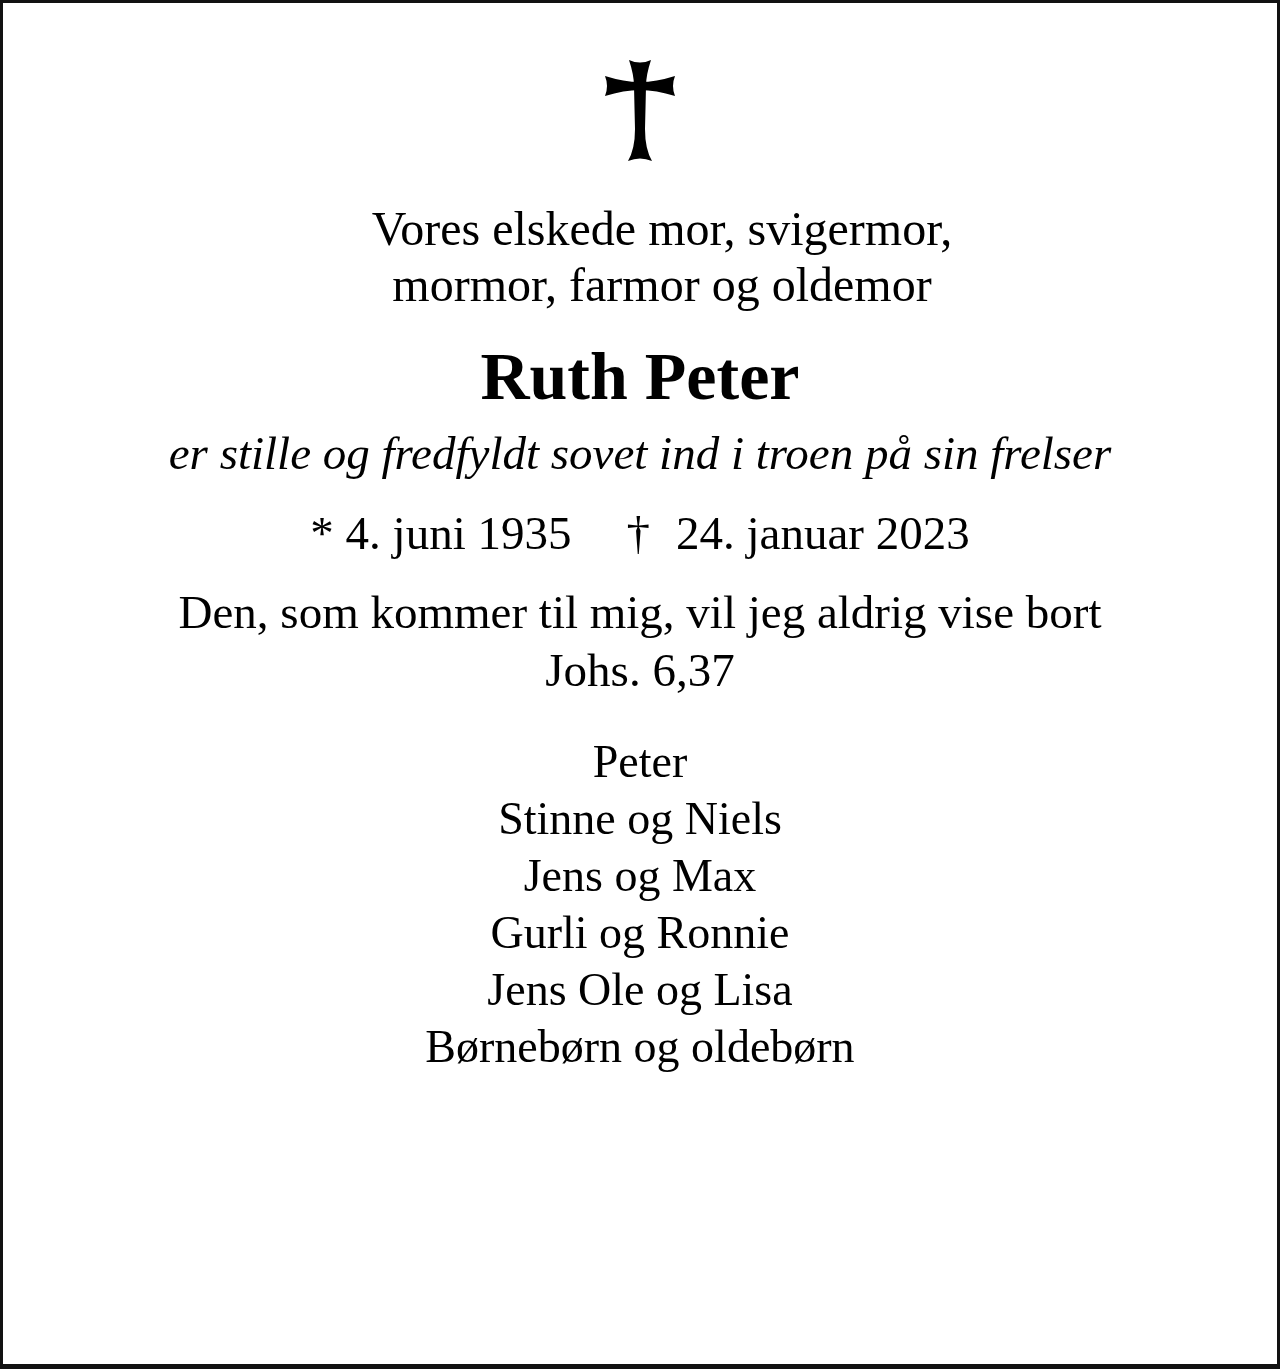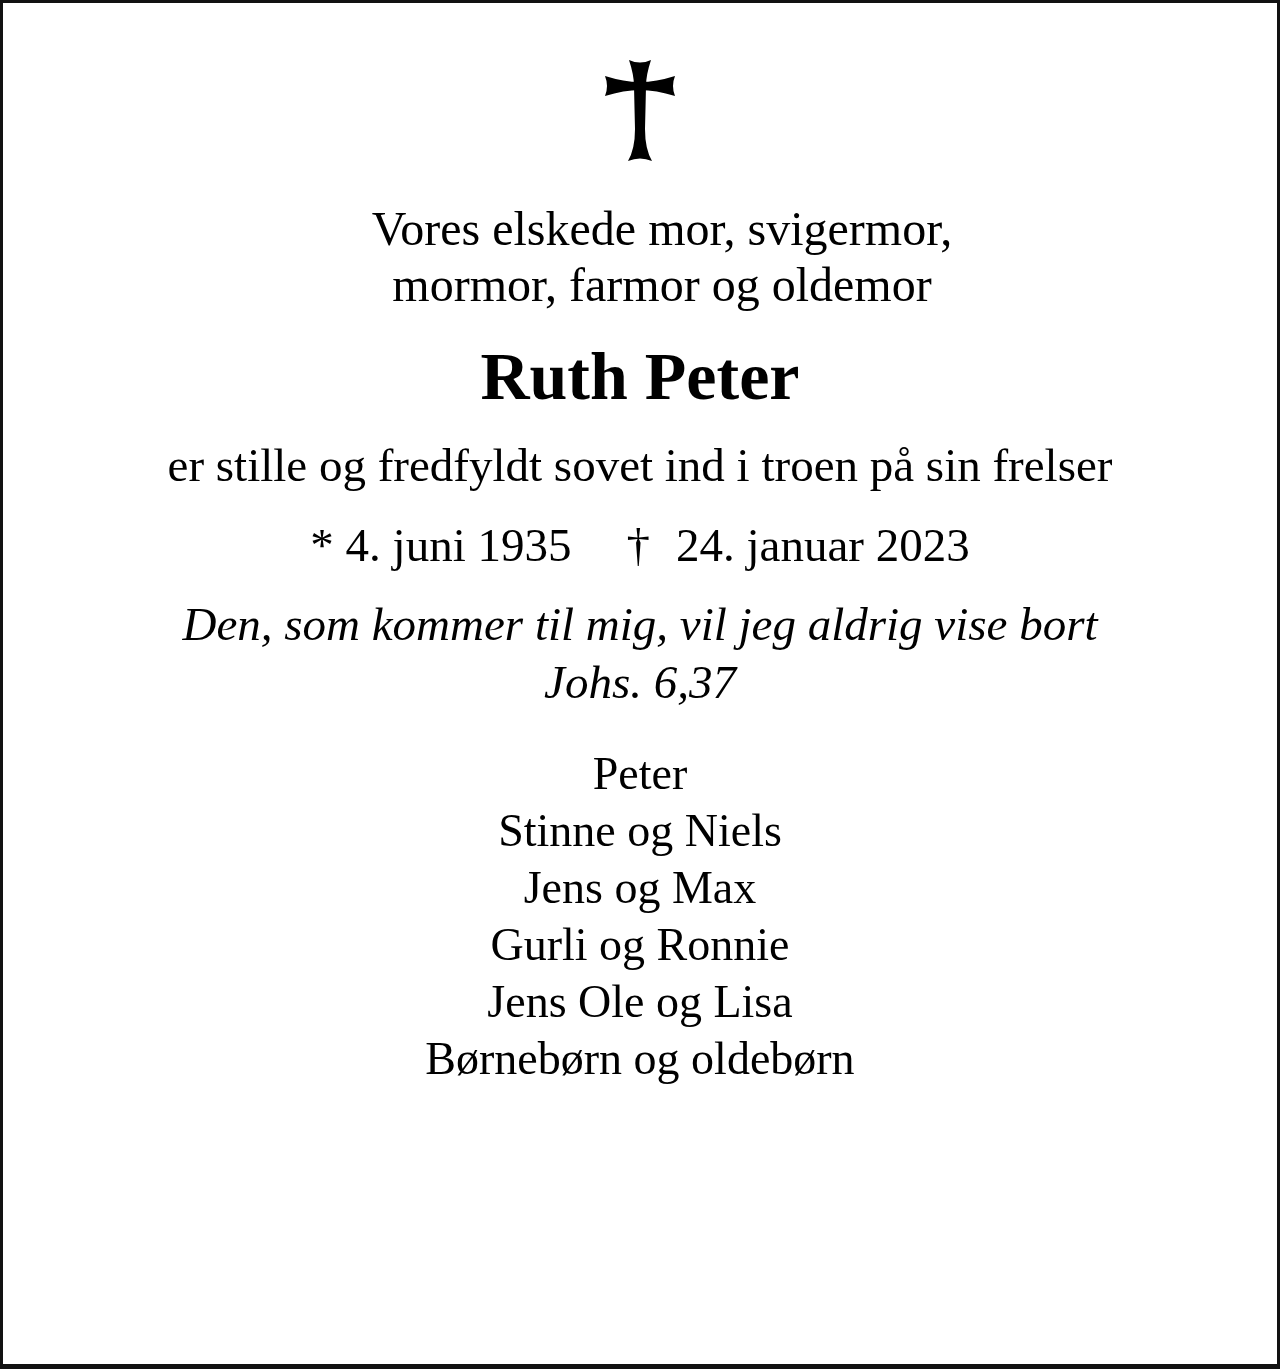--- a/index.html
+++ b/index.html
@@ -32,39 +32,39 @@
     line-height: 1.17;
     margin-left: 44px;
   }
   .deceased-name {
     margin-top: 26px;
     font-size: 68px;
     font-weight: bold;
     line-height: 1.1;
   }
   .subtitle {
-    margin-top: 24px;
+    margin-top: 12px;
     font-size: 47px;
     line-height: 1.15;
+    font-style: italic;
   }
   .dates-row {
     margin-top: 26px;
     font-size: 47px;
     line-height: 1.15;
     white-space: nowrap;
   }
   .dates-row .death-symbol {
     display: inline-block;
     margin-left: 55px;
     margin-right: 26px;
   }
   .quote {
     margin-top: 24px;
     font-size: 47px;
-    font-style: italic;
     line-height: 1.22;
   }
   .mourners {
     margin-top: 34px;
     font-size: 46px;
     font-weight: normal;
     line-height: 1.24;
   }
   .funeral-info {
     margin-top: 28px;

